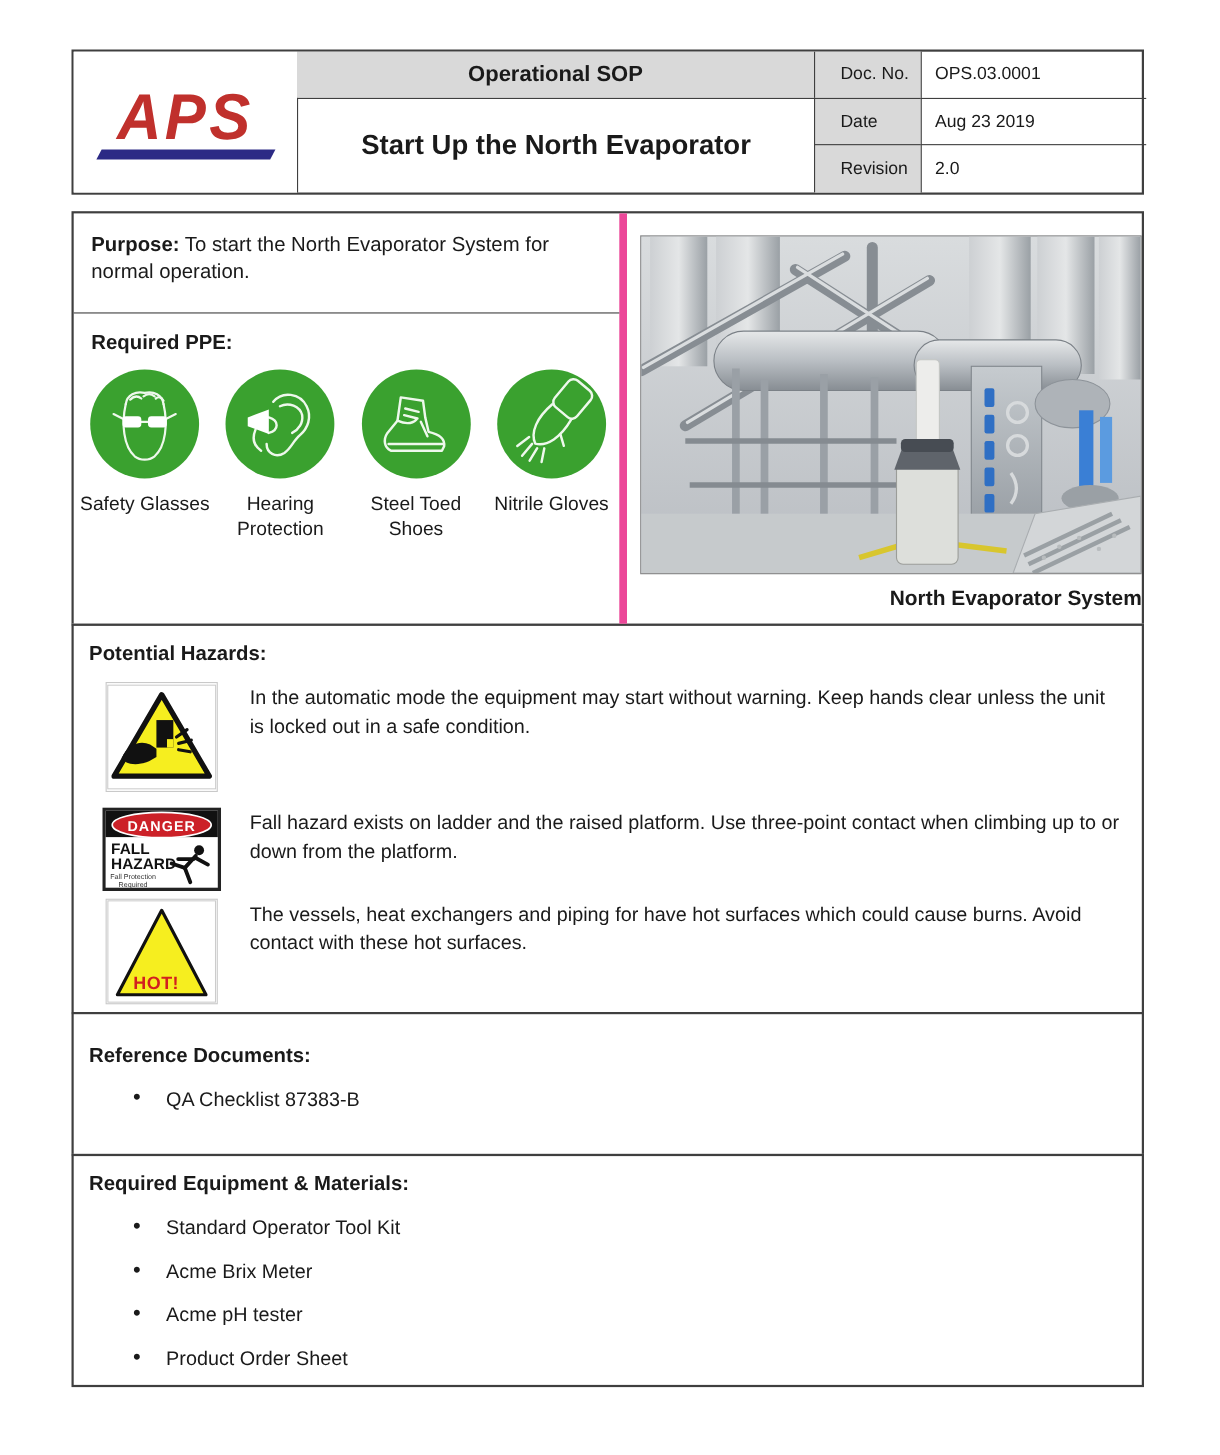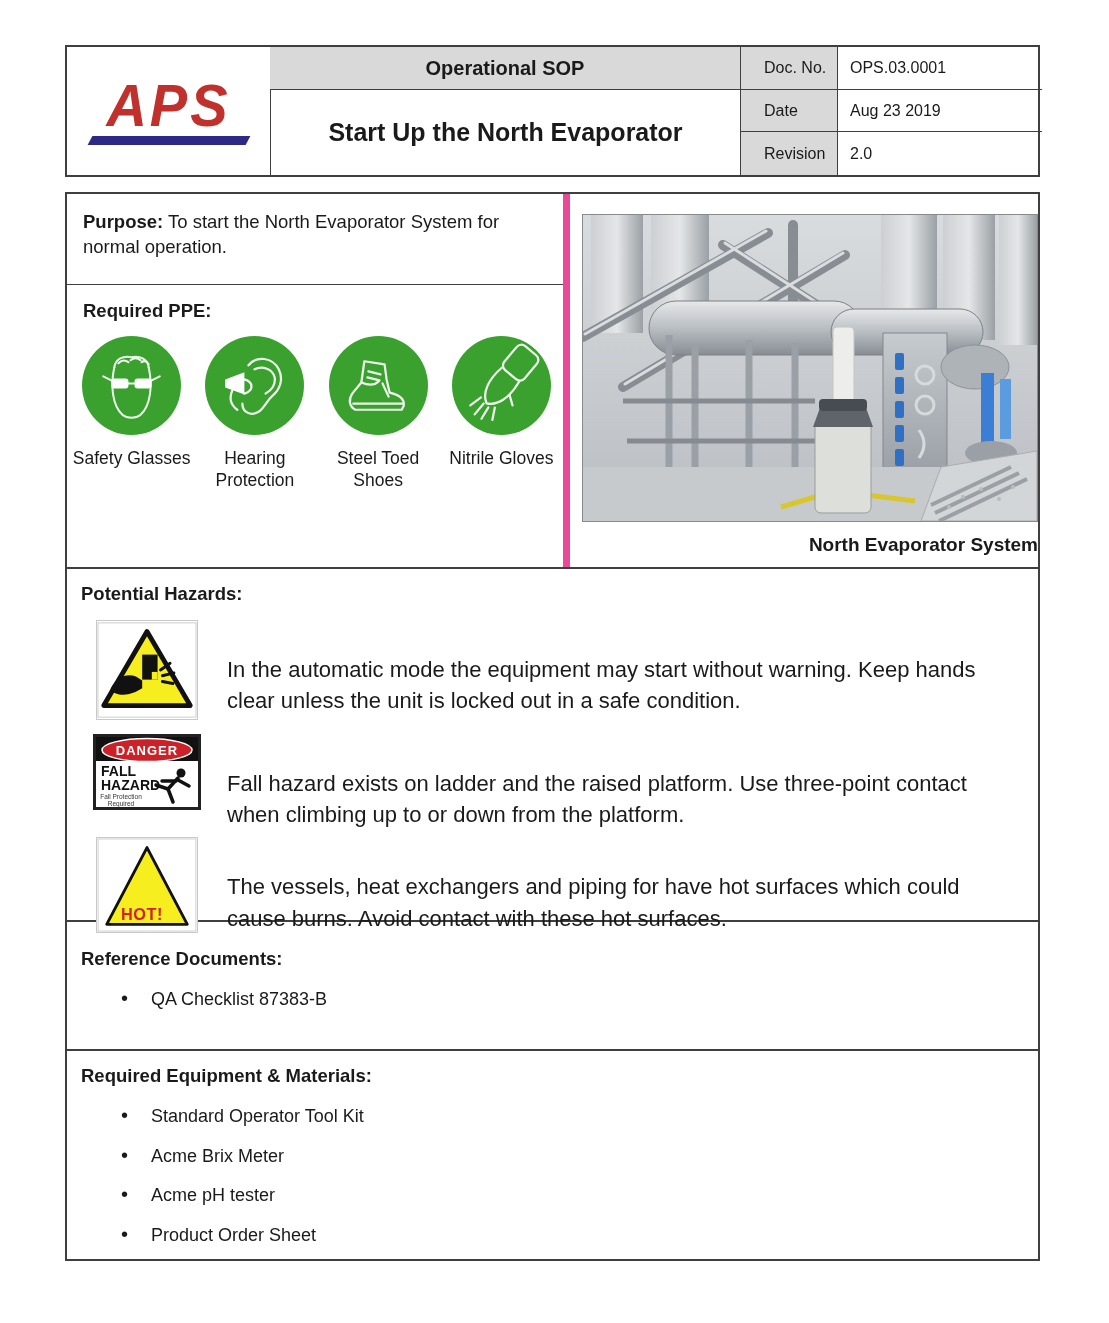--- a/index.html
+++ b/index.html
@@ -51,21 +51,21 @@
   .photo-wrap { padding-top:20px; display:flex; flex-direction:column; align-items:flex-end; }
   .photo-frame { width:456px; height:308px; border:1px solid #8a8a8a; background:#c9cdd0; }
   .photo-frame svg { display:block; width:100%; height:100%; }
   .photo-caption { font-weight:bold; font-size:19px; margin-top:12px; }
 
   
   .box-haz { height:355px; }
   .haz-heading { padding:14px 0 0 14px; }
   .haz-row { display:flex; align-items:flex-start; }
   .haz-icon-col { width:160px; flex:0 0 160px; display:flex; justify-content:center; }
-  .haz-text { flex:1; padding-right:20px; font-size:22px; line-height:1.42; padding-top:2px;margin-top:32px; }
+  .haz-text { flex:1; padding-right:20px; font-size:18px; line-height:1.42; padding-top:2px; }
   .row1 { margin-top:15px; } .row2 { margin-top:14px; } .row3 { margin-top:7px; }
   .img-frame { background:#fff; border:1px solid #c9c9c9; }
 
   
   .box-ref { height:131px; padding:26px 0 0 14px; }
   .box-equip { height:212px; padding:14px 0 0 14px; }
   ul.doc-list { list-style:none; margin-top:4px; }
   ul.doc-list li {
     position:relative; padding-left:70px; font-size:18px; margin-top:19px; line-height:1.15;
   }

